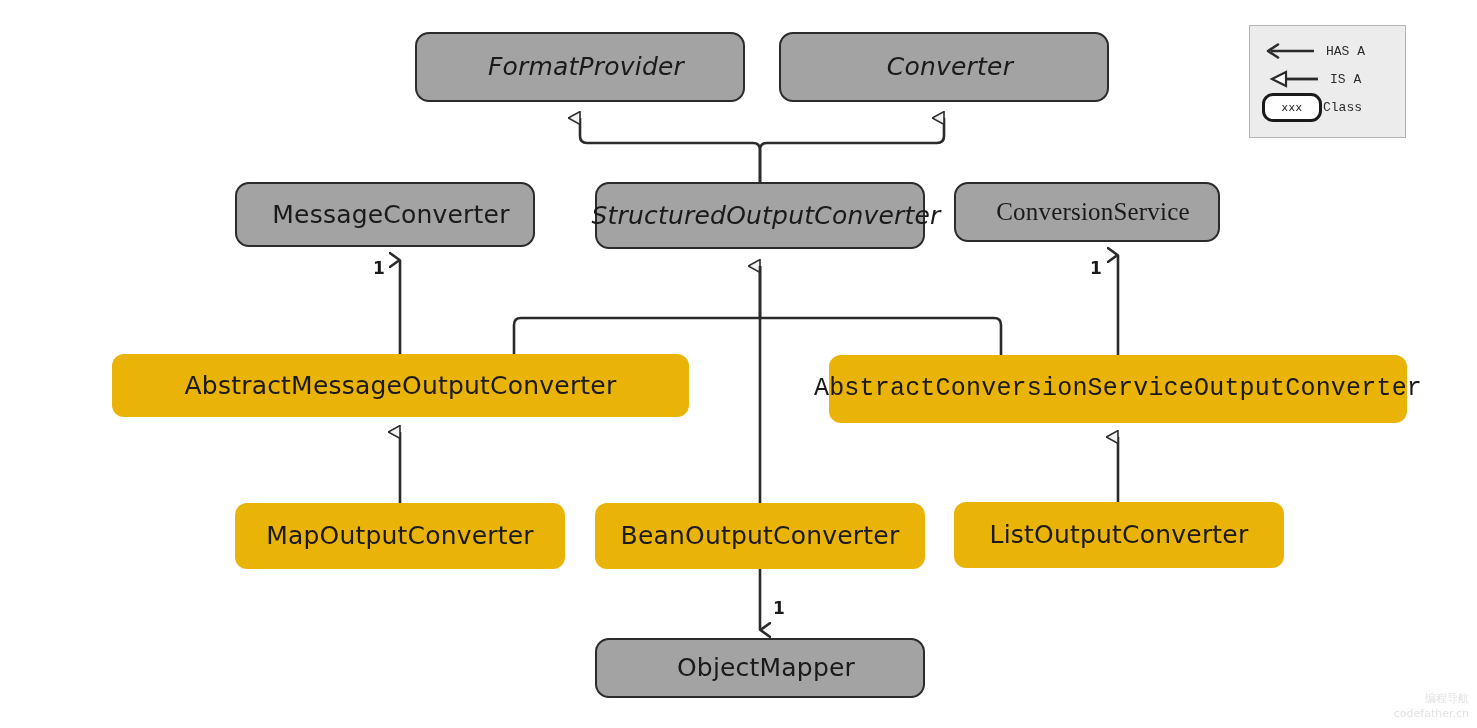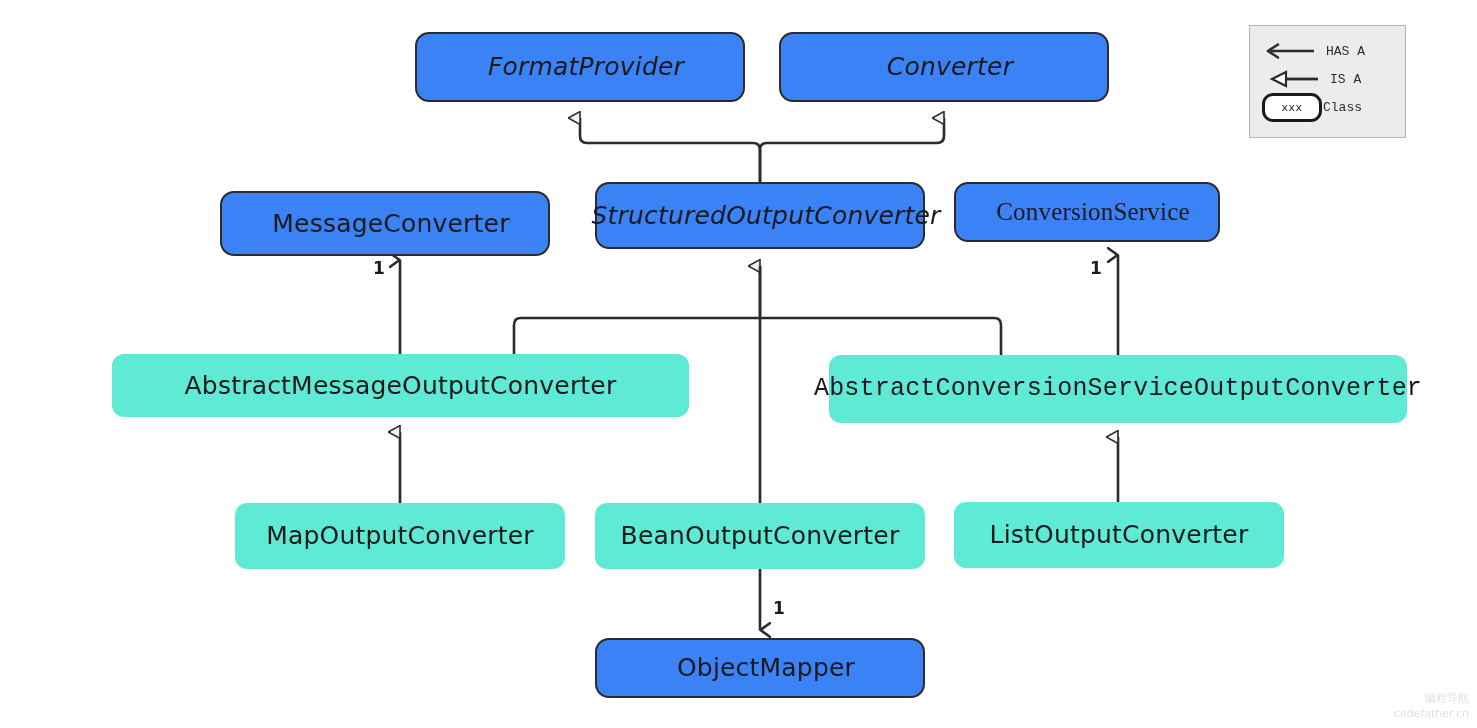--- a/index.html
+++ b/index.html
@@ -29,30 +29,30 @@
     align-items: center;
     justify-content: center;
     text-align: center;
     color: #1a1a1a;
     letter-spacing: 0.2px;
     line-height: 1.1;
     user-select: none;
   }
 
   .node-iface, .node-plain {
-    background: #3b82f6;
+    background: #a3a3a3;
     border: 2.6px solid #2b2b2b;
     border-radius: 14px;
     padding-left: 12px;
   }
   .node-iface .node-label {
     font-style: italic;
   }
   .node-yellow {
-    background: #5eead4;
+    background: #eab308;
     border: none;
     border-radius: 12px;
   }
 
   .node-label {
     font-size: 25px;
     padding: 0 10px;
     white-space: nowrap;
   }
 
@@ -163,21 +163,21 @@
 </svg>
 
 <div class="node node-iface" id="node-format-provider" style="left:415px; top:32px; width:330px; height:70px;">
   <span class="node-label">FormatProvider</span>
 </div>
 
 <div class="node node-iface" id="node-converter" style="left:779px; top:32px; width:330px; height:70px;">
   <span class="node-label">Converter</span>
 </div>
 
-<div class="node node-plain" id="node-message-converter" style="left:220px; top:182px; width:330px; height:65px;margin-top:9px;">
+<div class="node node-plain" id="node-message-converter" style="left:235px; top:182px; width:300px; height:65px;">
   <span class="node-label">MessageConverter</span>
 </div>
 
 <div class="node node-iface" id="node-structured-output-converter" style="left:595px; top:182px; width:330px; height:67px;">
   <span class="node-label">StructuredOutputConverter</span>
 </div>
 
 <div class="node node-plain" id="node-conversion-service" style="left:954px; top:182px; width:266px; height:60px;font-family:Liberation Serif, serif;">
   <span class="node-label">ConversionService</span>
 </div>

